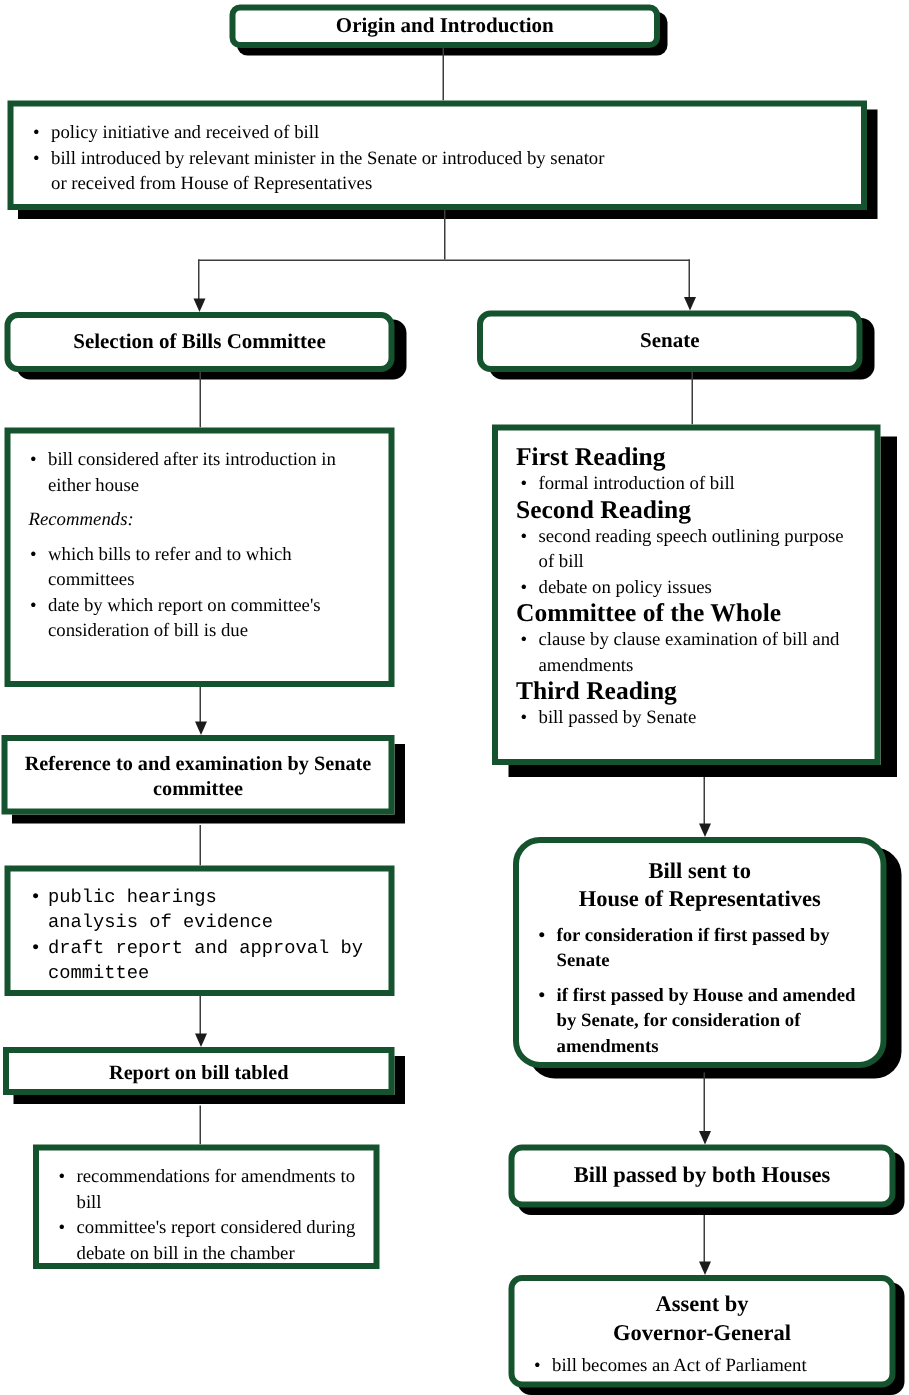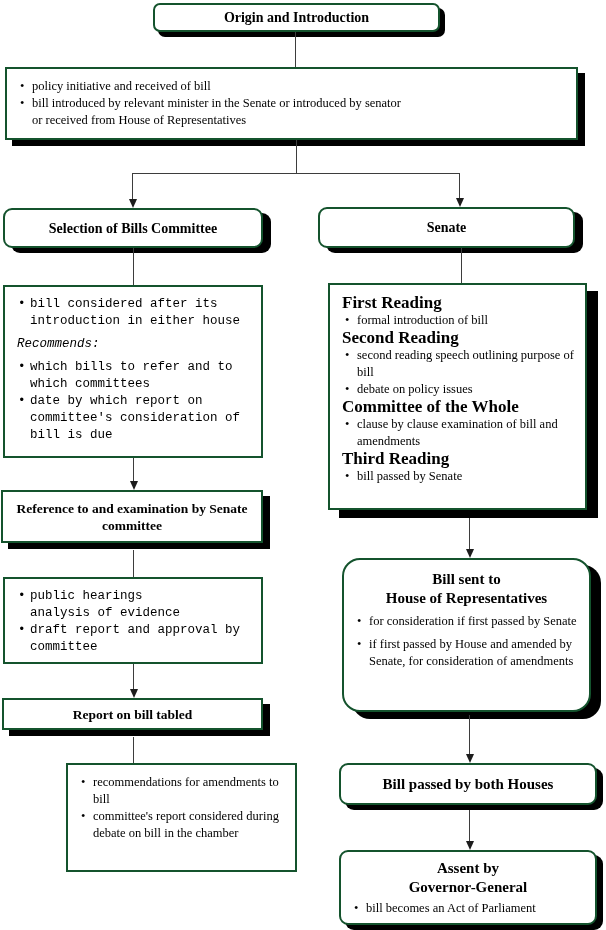--- a/index.html
+++ b/index.html
@@ -1,20 +1,20 @@
 <!DOCTYPE html>
 <html><head>
 <meta charset="utf-8">
 <style>
   html,body{margin:0;padding:0;background:#fff;}
   .canvas{
     position:relative;width:606px;height:930px;background:#ffffff;
     font-family:"Liberation Serif", serif;color:#000;overflow:hidden;
   }
-  .box{position:absolute;background:#fff;border:2px solid #14532d;box-sizing:border-box;}
+  .box{position:absolute;background:#fff;border:4px solid #14532d;box-sizing:border-box;}
   .round6{border-radius:7px;}
   .round9{border-radius:9px;}
   .round18{border-radius:18px;}
   .sh-sm{box-shadow:5px 5px 0 #000;}
   .sh-md{box-shadow:7px 6px 0 #000;}
   .sh-hd{box-shadow:8px 5px 0 #000;}
   .sh-lg{box-shadow:11px 8px 0 #000;}
   .sh-bs{box-shadow:10px 7px 0 #000;}
   .sh-btm{box-shadow:6px 5px 0 #000;}
   .hdr{display:flex;flex-direction:column;align-items:center;justify-content:center;
@@ -26,21 +26,21 @@
   .bullets{margin:0;padding:0;list-style:none;}
   .bullets li{position:relative;padding-left:15px;font-size:12.5px;line-height:17px;}
   .bullets li::before{content:"\2022";position:absolute;left:3px;top:0;}
   .italic-note{font-style:italic;font-size:12.5px;line-height:17px;margin:6px 0 6px 2px;}
   .sec-h{font-weight:bold;font-size:17px;line-height:18px;}
   .vline{position:absolute;width:1px;background:#3d3d3d;}
   .hline{position:absolute;height:1px;background:#3d3d3d;}
   .arr{position:absolute;width:0;height:0;border-left:4px solid transparent;
        border-right:4px solid transparent;border-top:9px solid #1c1c1c;}
   .bs-title{font-weight:bold;font-size:15px;line-height:19px;text-align:center;margin:2px 0 5px 0;}
-  .gap6 li{margin-bottom:6px;}
+  .gap6 li{margin-bottom:6px;font-weight:bold;}
 </style>
 </head>
 <body>
 
 <div class="canvas">
 
   <div class="box round6 sh-sm hdr fs14" style="left:153px;top:3px;width:287px;height:29px;">
     <span>Origin and Introduction</span>
   </div>
 
@@ -68,21 +68,21 @@
   <div class="box round9 sh-hd hdr fs14" style="left:3px;top:208px;width:260px;height:40px;">
     <span>Selection of Bills Committee</span>
   </div>
 
   <div class="box round9 sh-hd hdr fs14" style="left:318px;top:207px;width:257px;height:41px;">
     <span>Senate</span>
   </div>
 
   <div class="vline" style="left:133px;top:248px;height:37px;"></div>
 
-  <div class="box body-pad" style="left:3px;top:285px;width:260px;height:173px;font-family:Liberation Mono, monospace;">
+  <div class="box body-pad" style="left:3px;top:285px;width:260px;height:173px;">
     <ul class="bullets">
       <li>
         <span>bill considered after its introduction in either house</span>
       </li>
     </ul>
     <div class="italic-note">Recommends:</div>
     <ul class="bullets">
       <li>
         <span>which bills to refer and to which committees</span>
       </li>
@@ -116,21 +116,21 @@
 
   <div class="vline" style="left:133px;top:664px;height:26px;"></div>
   <div class="arr" style="left:130px;top:689px;"></div>
 
   <div class="box sh-md hdr fs13b" style="left:2px;top:698px;width:261px;height:32px;">
     <span>Report on bill tabled</span>
   </div>
 
   <div class="vline" style="left:133px;top:737px;height:26px;"></div>
 
-  <div class="box body-pad" style="left:22px;top:763px;width:231px;height:109px;margin-left:44px;">
+  <div class="box body-pad" style="left:22px;top:763px;width:231px;height:83px;">
     <ul class="bullets">
       <li>
         <span>recommendations for amendments to bill</span>
       </li>
       <li>
         <span>committee's report considered during debate on bill in the chamber</span>
       </li>
     </ul>
   </div>
 

